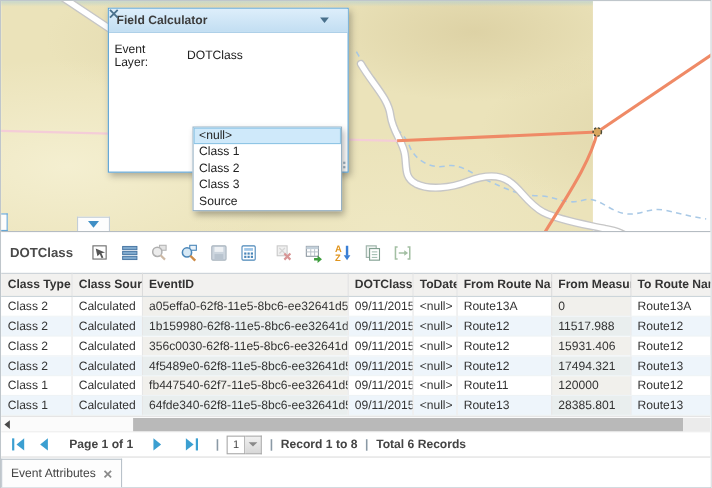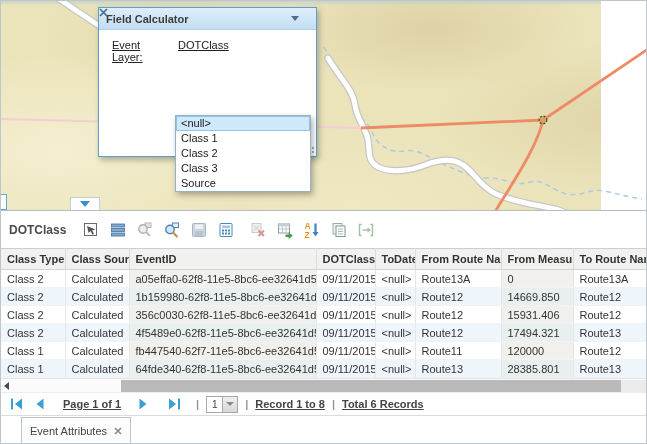--- a/index.html
+++ b/index.html
@@ -1,21 +1,21 @@
 <!DOCTYPE html>
 <html><head>
 <meta charset="utf-8">
 <style>
   * { margin:0; padding:0; box-sizing:border-box; }
   html,body { width:647px; height:444px; }
   body { font-family:"Liberation Sans", sans-serif; background:#fff; }
   .app { position:relative; width:647px; height:444px; overflow:hidden; border:1px solid #bfc6cb; background:#fff; }
 
   
-  .map { position:absolute; left:0; top:0; width:600px; height:209px;
+  .map { position:absolute; left:0; top:0; width:538px; height:209px;
     background:
       linear-gradient(180deg, rgba(170,205,215,.55) 0px, rgba(170,205,215,0) 5px),
       radial-gradient(220px 90px at 430px 28px,  rgba(210,196,148,.55), rgba(210,196,148,0) 70%),
       radial-gradient(260px 110px at 618px 118px, rgba(212,199,152,.5),  rgba(212,199,152,0) 70%),
       radial-gradient(200px 80px at 180px 35px,  rgba(213,202,158,.38), rgba(213,202,158,0) 70%),
       radial-gradient(300px 140px at 60px 150px, rgba(248,244,218,.7),  rgba(248,244,218,0) 70%),
       radial-gradient(260px 120px at 350px 205px,rgba(241,235,201,.55), rgba(241,235,201,0) 70%),
       #ebe3ba;
     padding-left: 32px;
   }
@@ -27,21 +27,21 @@
 
   
   .dialog { position:absolute; left:97px; top:6px; width:219px; height:150px; background:#fff;
     border:1px solid #56a0d3; box-shadow:2px 3px 6px rgba(50,50,50,.35); z-index:4; }
   .dlg-title { height:22px; background:linear-gradient(#ddeefb,#c2def2); border-bottom:1px solid #aed0e8;
     display:flex; align-items:center; padding:0 7px; font-size:11px; font-weight:bold; color:#3c3c3c; }
   .dlg-title .spacer { flex:1; }
   .dlg-caret { width:0; height:0; border-left:4px solid transparent; border-right:4px solid transparent;
     border-top:5px solid #49708c; margin-right:10px; cursor:pointer; }
   .dlg-close { width:9px; height:9px; cursor:pointer; }
-  .dlg-row { position:absolute; left:13px; font-size:11px; color:#222; display:flex; align-items:flex-start;text-decoration:underline; }
+  .dlg-row { position:absolute; left:5px; font-size:11px; color:#222; display:flex; align-items:center; }
   .dlg-label { width:61px; }
   .combo { display:flex; width:134px; height:19px; border:1px solid #a3a3a3; background:#fff; }
   .combo-text { flex:1; font-size:11px; color:#222; padding:3px 0 0 4px; overflow:hidden; white-space:nowrap; }
   .combo-btn { width:17px; border-left:1px solid #a8a8a8; background:linear-gradient(#f4f4f4,#dcdcdc);
     display:flex; align-items:center; justify-content:center; cursor:pointer; }
   .combo-btn.blue { background:linear-gradient(#e4f1fa,#c6e1f4); border-left:1px solid #8fb8d4; }
   .combo-arrow { width:0; height:0; border-left:4px solid transparent; border-right:4px solid transparent; border-top:4px solid #7a7a7a; }
   .droplist { position:absolute; left:76px; top:107px; width:136px; background:#fff; border:1px solid #97b1c3;
     box-shadow:2px 3px 6px rgba(0,0,0,.3); z-index:6; }
   .opt { height:15px; line-height:15px; padding:0 5px; font-size:11px; color:#222; cursor:pointer; }
@@ -69,30 +69,30 @@
   .tbl tr.alt td.shaded { background:#e9eeee; }
 
   .hscroll { position:relative; height:14px; background:#fbfbfb; border-top:1px solid #e3e3e3; }
   .hs-arrow { position:absolute; left:3px; top:3px; width:0; height:0; border-top:4px solid transparent;
     border-bottom:4px solid transparent; border-right:5px solid #4a4a4a; cursor:pointer; }
   .hs-thumb { position:absolute; left:120px; top:1px; width:500px; height:12px; background:#b9b9b9; cursor:pointer; }
   .hs-right { position:absolute; left:620px; top:1px; width:25px; height:12px; background:#ebebeb; }
 
   .pager { height:23px; display:flex; align-items:center; padding-left:8px; font-size:11px; color:#3c3c3c; border-top:1px solid #ececec; }
   .pg-btn { width:16px; height:14px; margin-right:7px; cursor:pointer; flex:none; }
-  .pg-text { font-weight:bold; color:#444; margin:0 8px;text-decoration:underline; }
+  .pg-text { font-weight:bold; color:#444; margin:0 8px; }
   .pg-sep { color:#8a99a5; margin:0 7px; font-weight:bold; }
   .pg-combo { display:flex; height:17px; }
   .pg-num { width:17px; border:1px solid #a8a8a8; font-size:10px; text-align:center; line-height:15px; background:#fff; }
   .pg-dd { width:15px; border:1px solid #a8a8a8; border-left:none; background:linear-gradient(#f0f0f0,#d8d8d8);
     display:flex; align-items:center; justify-content:center; cursor:pointer; }
   .pg-dd .combo-arrow { border-top-color:#8a8a8a; }
 
   .tabbar { position:relative; height:31px; background:#fff; border-top:1px solid #dcdcdc; border-bottom:3px solid #7e98b0; }
-  .tab { position:absolute; left:20px; top:1px; height:27px; width:110px; background:#fdfdfd;
+  .tab { position:absolute; left:0; top:1px; height:27px; width:110px; background:#fdfdfd;
     border:1px solid #b9c2ca; border-bottom:none; display:flex; align-items:center; padding:0 8px;
     font-size:11px; color:#444; cursor:pointer; }
   .tab-close { width:8px; height:8px; margin-left:auto; cursor:pointer; }
 </style>
 </head>
 <body>
 
 <div class="app">
 
   <div class="map">
@@ -256,21 +256,21 @@
             <td class="shaded">0</td>
             <td>Route13A</td>
           </tr>
           <tr class="alt">
             <td>Class 2</td>
             <td>Calculated</td>
             <td class="shaded">1b159980-62f8-11e5-8bc6-ee32641d5ec9</td>
             <td>09/11/2015</td>
             <td>&lt;null&gt;</td>
             <td>Route12</td>
-            <td class="shaded">14669.850</td>
+            <td class="shaded">11517.988</td>
             <td>Route12</td>
           </tr>
           <tr>
             <td>Class 2</td>
             <td>Calculated</td>
             <td class="shaded">356c0030-62f8-11e5-8bc6-ee32641d5ec9</td>
             <td>09/11/2015</td>
             <td>&lt;null&gt;</td>
             <td>Route12</td>
             <td class="shaded">15931.406</td>

